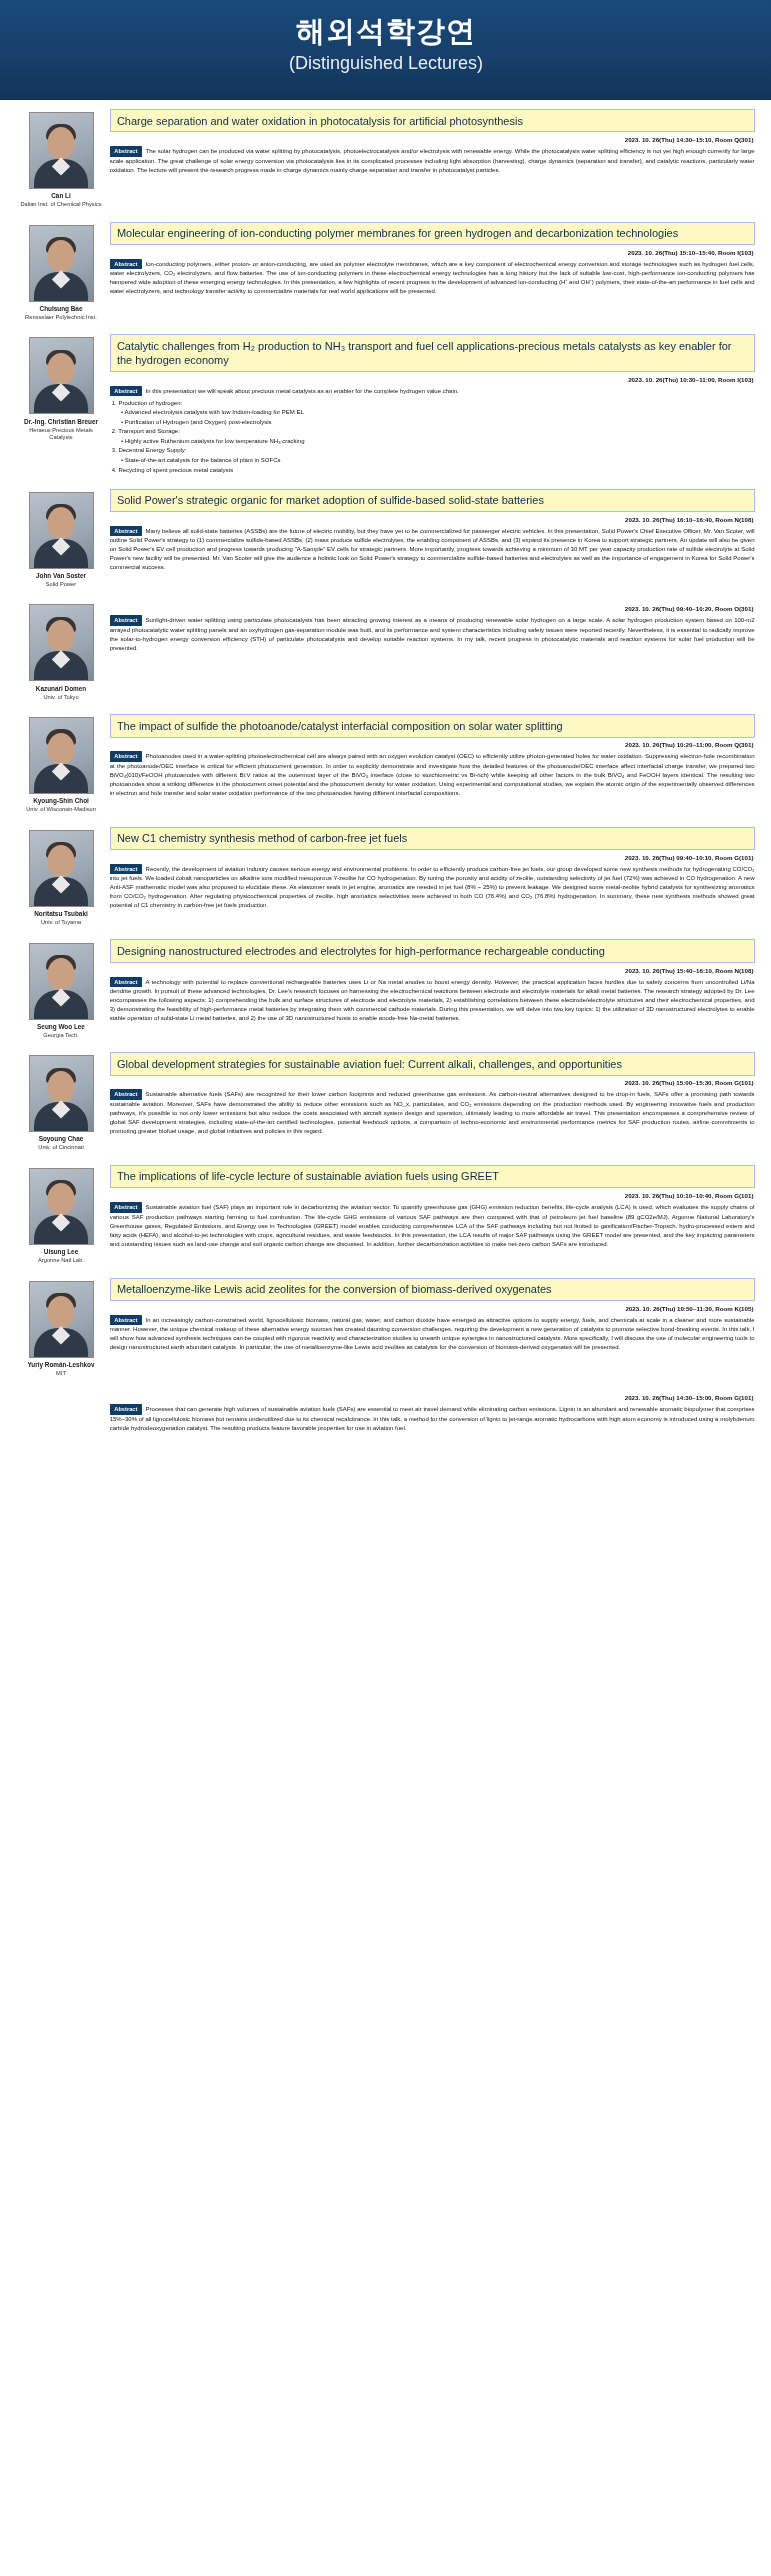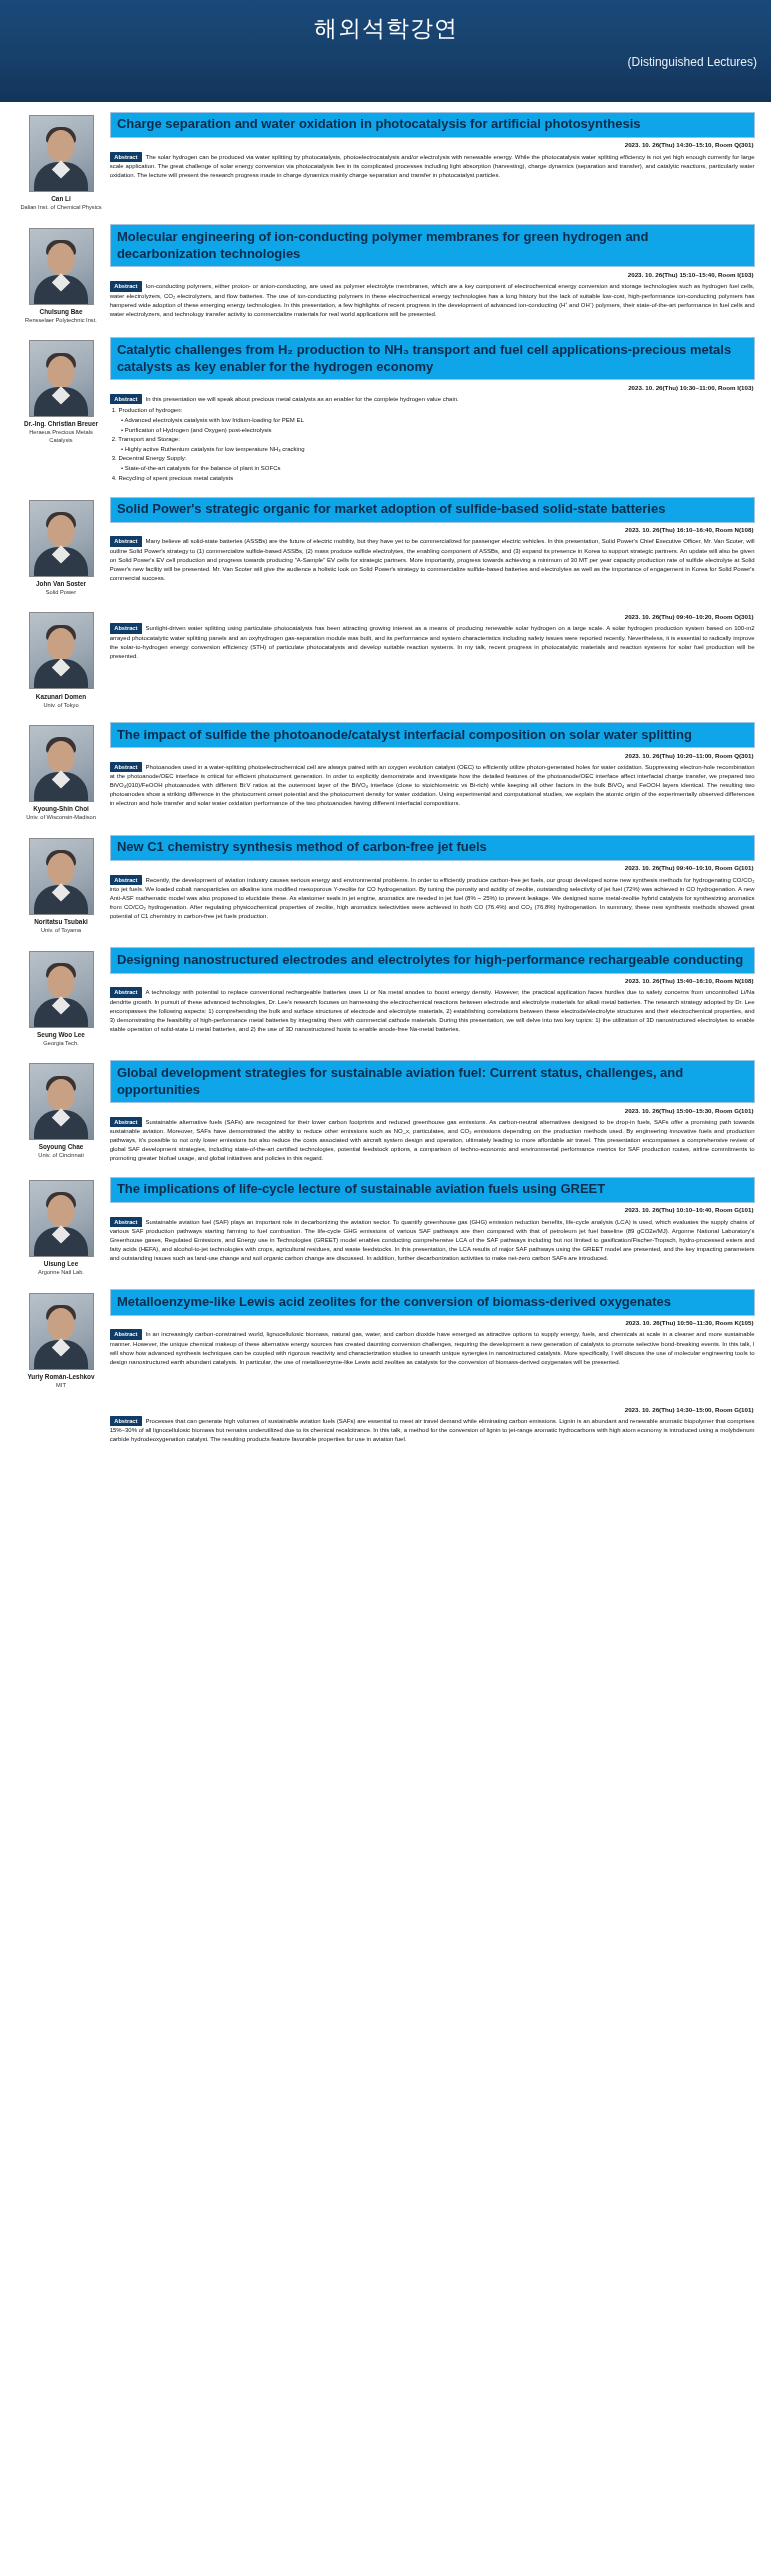--- a/index.html
+++ b/index.html
@@ -16,33 +16,32 @@
     background: #ffffff;
     position: relative;
   }
   .header {
     background: linear-gradient(180deg, #1a4a7a 0%, #17406b 55%, #123459 100%);
     padding: 15.5px 0 18.5px 0;
     text-align: center;
   }
   .header-title {
     color: #ffffff;
-    font-size: 23px;
-    font-weight: normal;
+    font-size: 29px;
+    font-weight: bold;
     letter-spacing: 1px;
     margin: 0 0 6.2px 0;
     line-height: 1.1;
   }
   .header-sub {
     color: #e6eef5;
-    font-size: 12px;
+    font-size: 18px;
     font-weight: normal;
-    margin: 15px;
+    margin: 7px;
     line-height: 1.1;
-    text-align: right;
   }
   .content {
     padding: 9.3px 17.5px 20.6px 17.5px;
   }
   .entry {
     display: flex;
     align-items: flex-start;
     margin-bottom: 13.4px;
   }
   .speaker {
@@ -110,25 +109,25 @@
     font-size: 5.7px;
     color: #333333;
     line-height: 1.25;
     margin-top: 1px;
   }
   .body-col {
     flex: 1 1 auto;
     padding-left: 5.2px;
   }
   .title-bar {
-    background: #0ea5e9;
+    background: #fef9c3;
     border: 0.5px solid #9fc3e0;
     padding: 3.6px 6.2px;
-    font-size: 13px;
-    font-weight: bold;
+    font-size: 11px;
+    font-weight: normal;
     color: #0b2d4d;
     line-height: 1.3;
   }
   .datetime {
     text-align: right;
     font-size: 6.2px;
     font-weight: bold;
     color: #111111;
     margin: 3.6px 1px 3.1px 0;
   }
@@ -356,21 +355,21 @@
           <div class="bg"></div>
             <div class="hair"></div>
             <div class="head"></div>
             <div class="body"></div>
             <div class="collar"></div>
         </div>
         <div class="sp-name">Soyoung Chae</div>
         <div class="sp-affil">Univ. of Cincinnati</div>
       </div>
       <div class="body-col">
-        <div class="title-bar">Global development strategies for sustainable aviation fuel: Current status, challenges, and opportunities</div>
+        <div class="title-bar">Global development strategies for sustainable aviation fuel: Current alkali, challenges, and opportunities</div>
         <div class="datetime">2023. 10. 26(Thu) 15:00~15:30, Room G(101)</div>
         <div class="abstract-row">
           <span class="abs-badge">Abstract</span><span>Sustainable alternative fuels (SAFs) are recognized for their lower carbon footprints and reduced greenhouse gas emissions. As carbon-neutral alternatives designed to be drop-in fuels, SAFs offer a promising path towards sustainable aviation. Moreover, SAFs have demonstrated the ability to reduce other emissions such as NO_x, particulates, and CO₂ emissions depending on the production methods used. By engineering innovative fuels and production pathways, it's possible to not only lower emissions but also reduce the costs associated with aircraft system design and operation, ultimately leading to more affordable air travel. This presentation encompasses a comprehensive review of global SAF development strategies, including state-of-the-art certified technologies, potential feedstock options, a comparison of techno-economic and environmental performance metrics for SAF production routes, airline commitments to promoting greater biofuel usage, and global initiatives and policies in this regard.</span>
         </div>
       </div>
     </div>
 
     <div class="entry">
       <div class="speaker">
         <div class="photo">

